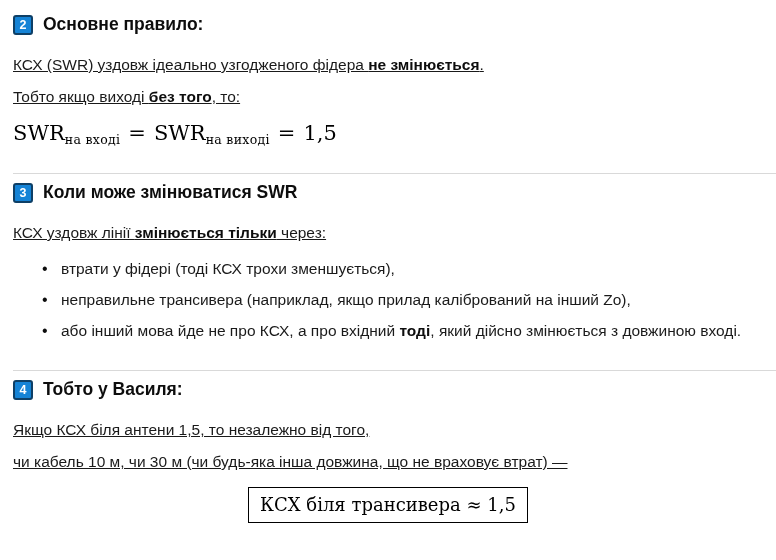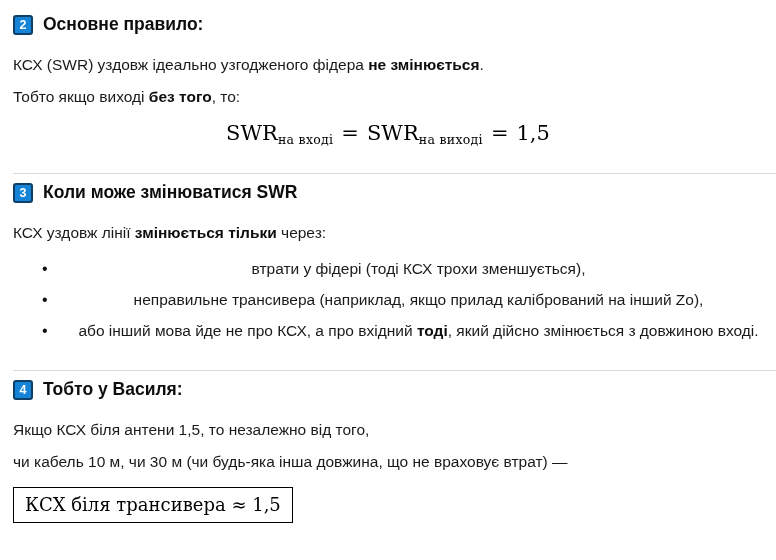--- a/index.html
+++ b/index.html
@@ -36,24 +36,24 @@
     color: #ffffff;
     font-size: 12.5px;
     font-weight: 700;
     margin-right: 10px;
     flex: 0 0 auto;
   }
   p.body-text {
     font-size: 15.5px;
     line-height: 20px;
     margin: 0 0 12px 0;
+    text-decoration: underline;
   }
   strong { font-weight: 700; color: #0d0d0d; }
   .formula {
-    text-align: center;
     font-family: "DejaVu Serif", "Liberation Serif", serif;
     font-size: 21px;
     color: #000000;
     margin: 14px 0 8px 0;
     padding-right: 13px;
   }
   .f-sub {
     font-size: 12.5px;
     vertical-align: -4px;
     letter-spacing: 0.3px;
@@ -69,33 +69,33 @@
     list-style: none;
     margin: 16px 0 0 0;
     padding-left: 29px;
   }
   .bullet-list li {
     font-size: 15.5px;
     line-height: 20px;
     margin-bottom: 11px;
     position: relative;
     padding-left: 19px;
-    text-align: center;
   }
   .bullet-list li::before {
     content: "•";
     position: absolute;
     left: 0;
     top: 0;
     font-size: 16px;
     color: #0d0d0d;
   }
   .s4-heading { margin-top: 27px; margin-bottom: 17px; }
   .tight { margin-bottom: 10px; }
   .boxed-formula-wrap {
+    text-align: center;
     margin-top: 15px;
     padding-right: 13px;
   }
   .boxed-formula {
     display: inline-block;
     border: 1px solid #000000;
     padding: 6px 11px 7px 11px;
     font-family: "DejaVu Serif", "Liberation Serif", serif;
     font-size: 18px;
     color: #000000;

